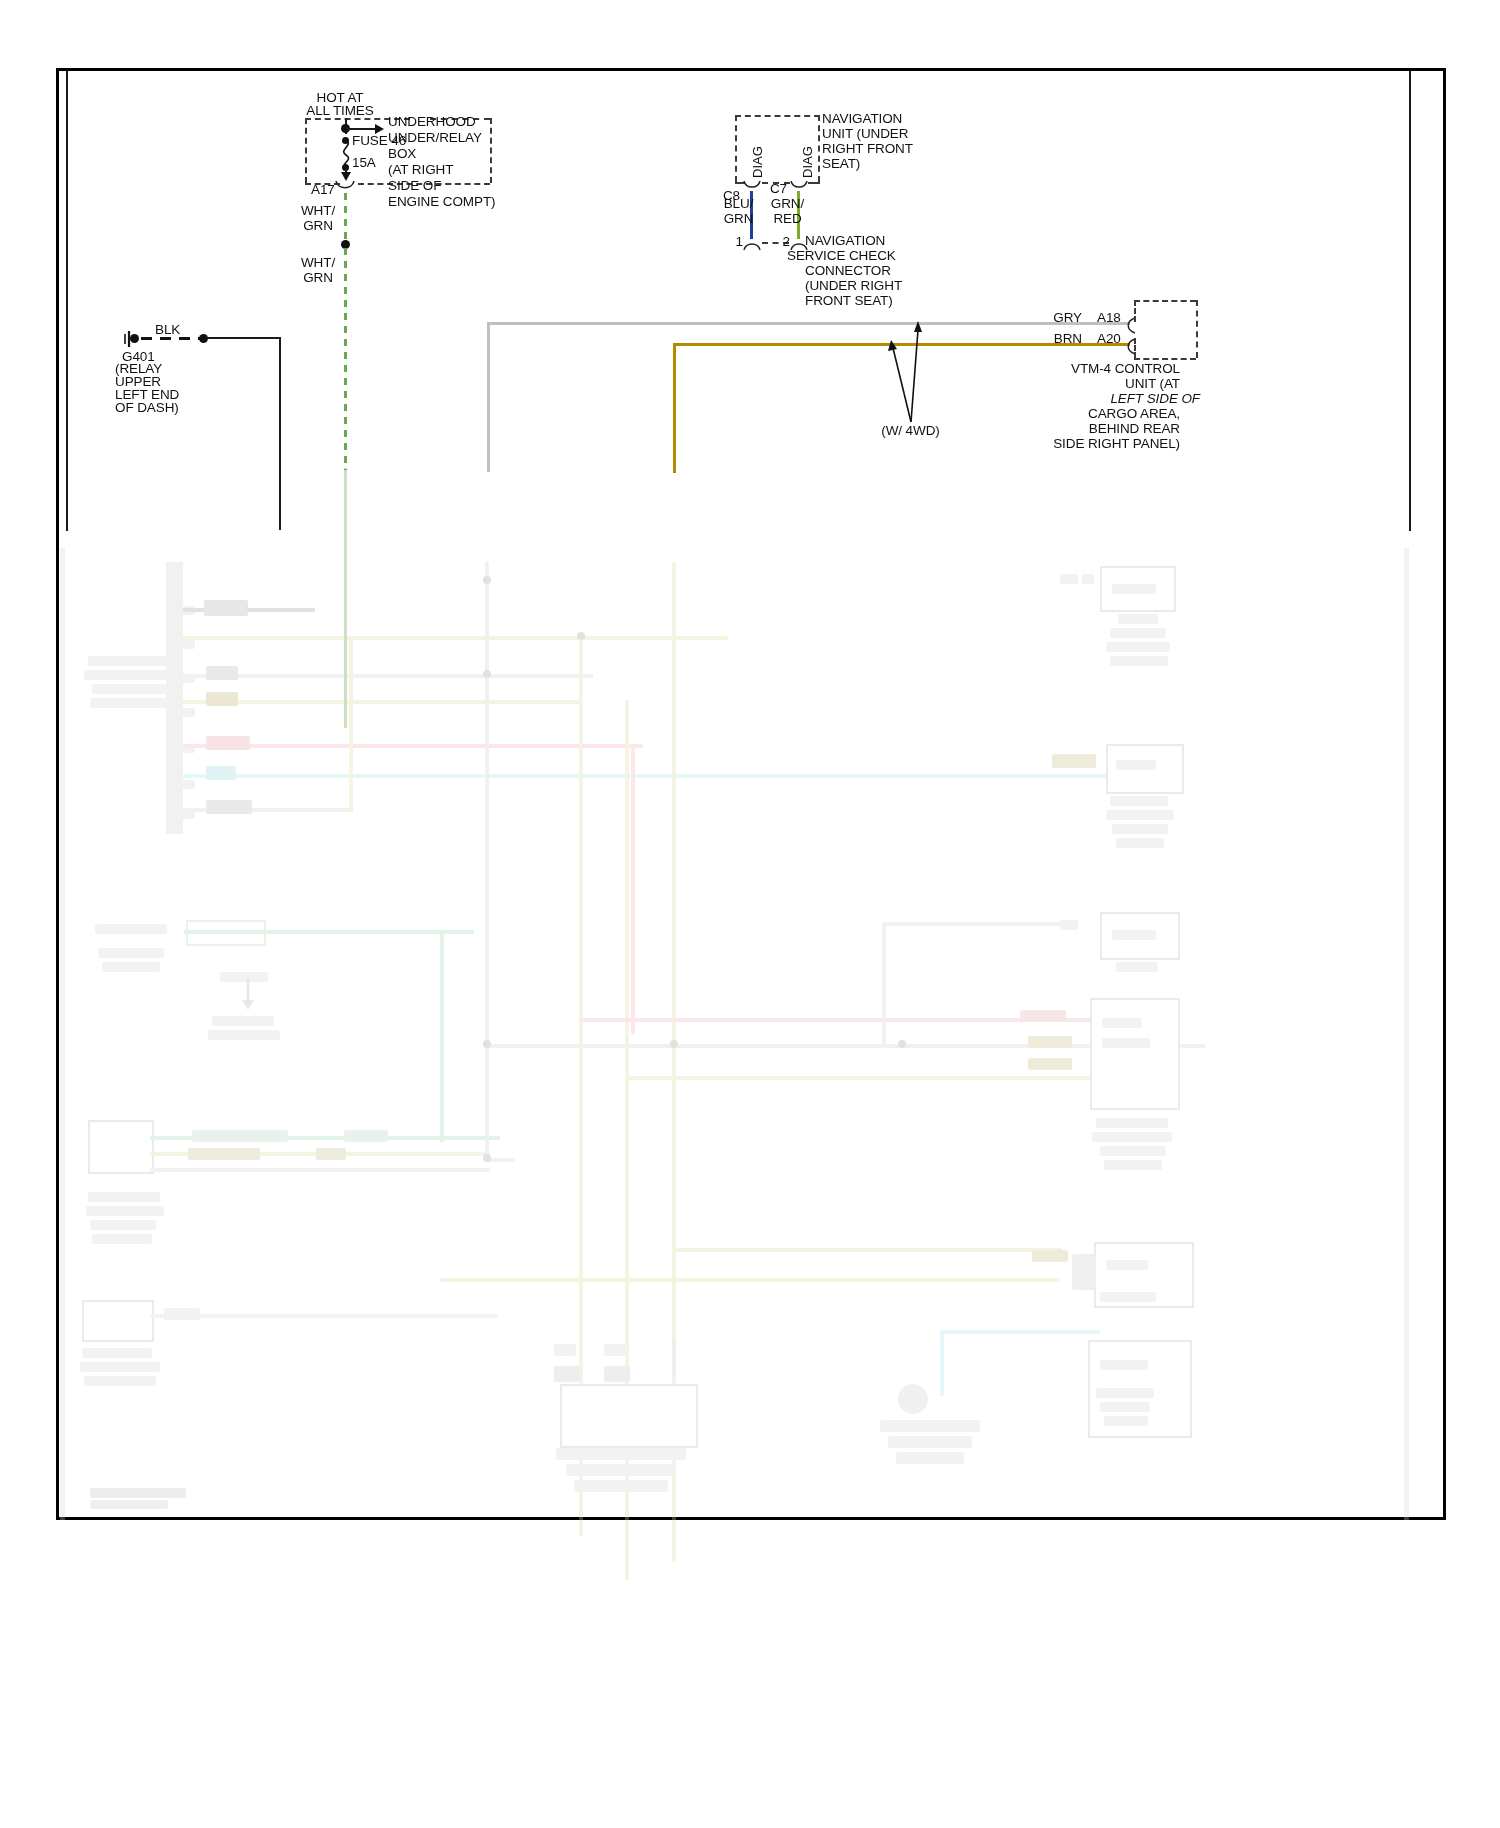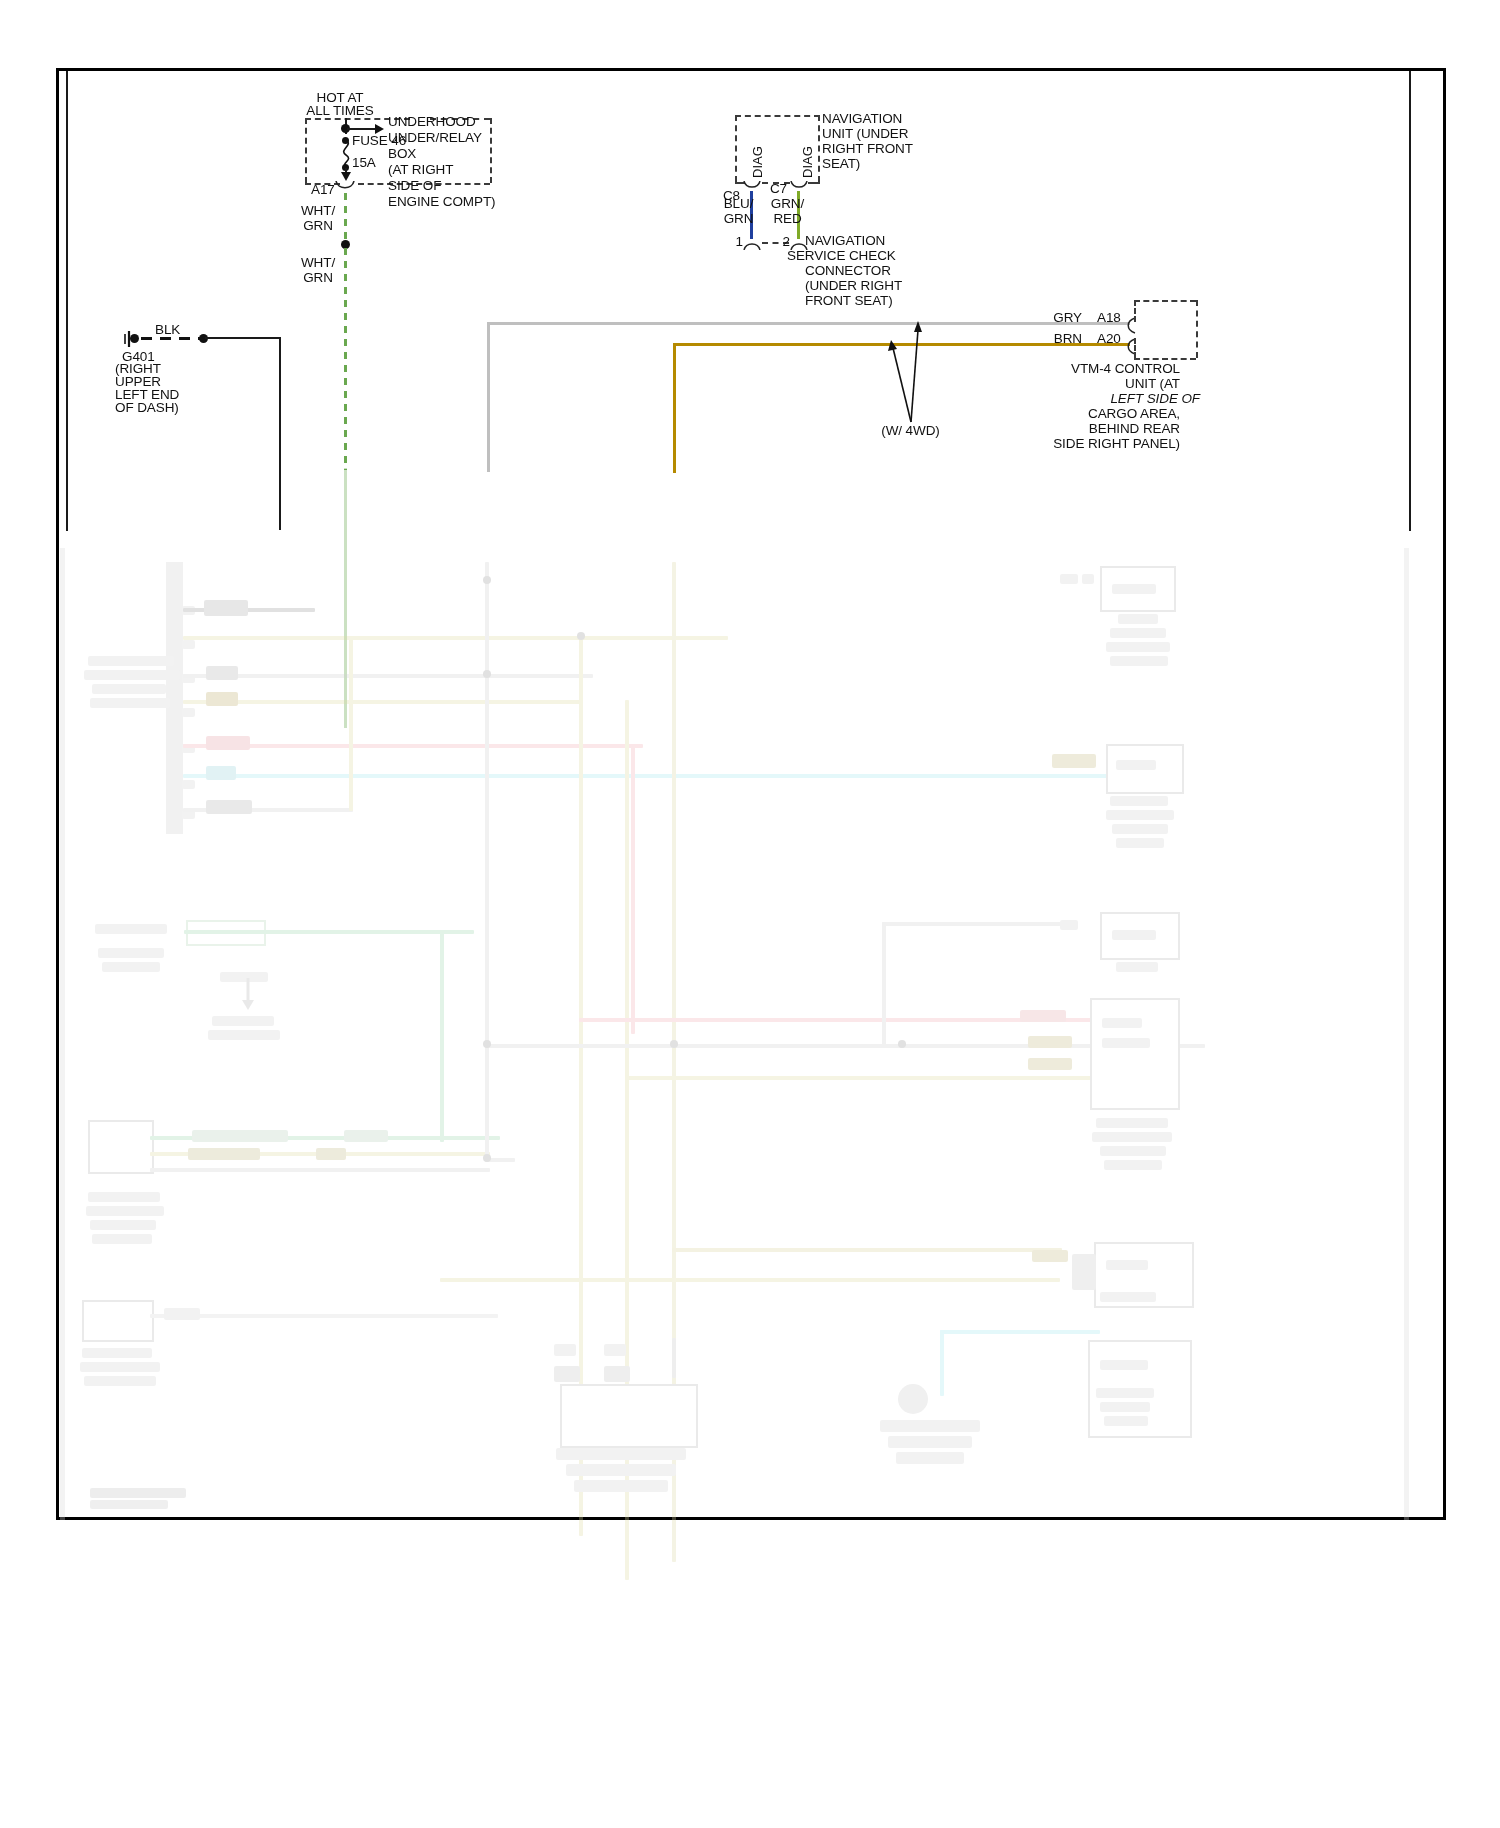--- a/index.html
+++ b/index.html
@@ -184,21 +184,21 @@
   </svg>
   <div class="dot" style="left:130px;top:334px;"></div>
   <div class="wire" style="left:141px;top:337px;width:60px;height:3px;
        background:repeating-linear-gradient(to right,#111 0 11px,transparent 11px 19px);"></div>
   <div class="txt" style="left:155px;top:322px;">BLK</div>
   <div class="dot" style="left:199px;top:334px;"></div>
   <div class="hline" style="left:205px;top:337px;width:75px;"></div>
   <div class="vline" style="left:279px;top:337px;height:193px;"></div>
 
   <div class="txt" style="left:122px;top:349px;">G401</div>
-  <div class="txt" style="left:115px;top:361px;">(RIGHT</div>
+  <div class="txt" style="left:115px;top:361px;">(RELAY</div>
   <div class="txt" style="left:115px;top:374px;">UPPER</div>
   <div class="txt" style="left:115px;top:387px;">LEFT END</div>
   <div class="txt" style="left:115px;top:400px;">OF DASH)</div>
 
   <div class="wire" style="left:487px;top:322px;width:643px;height:3px;background:#bfbfbf;"></div>
   <div class="wire" style="left:487px;top:322px;width:3px;height:150px;background:#bfbfbf;"></div>
 
   <div class="wire" style="left:673px;top:343px;width:457px;height:3px;background:#b58a00;"></div>
   <div class="wire" style="left:673px;top:343px;width:3px;height:130px;background:#b58a00;"></div>
 

